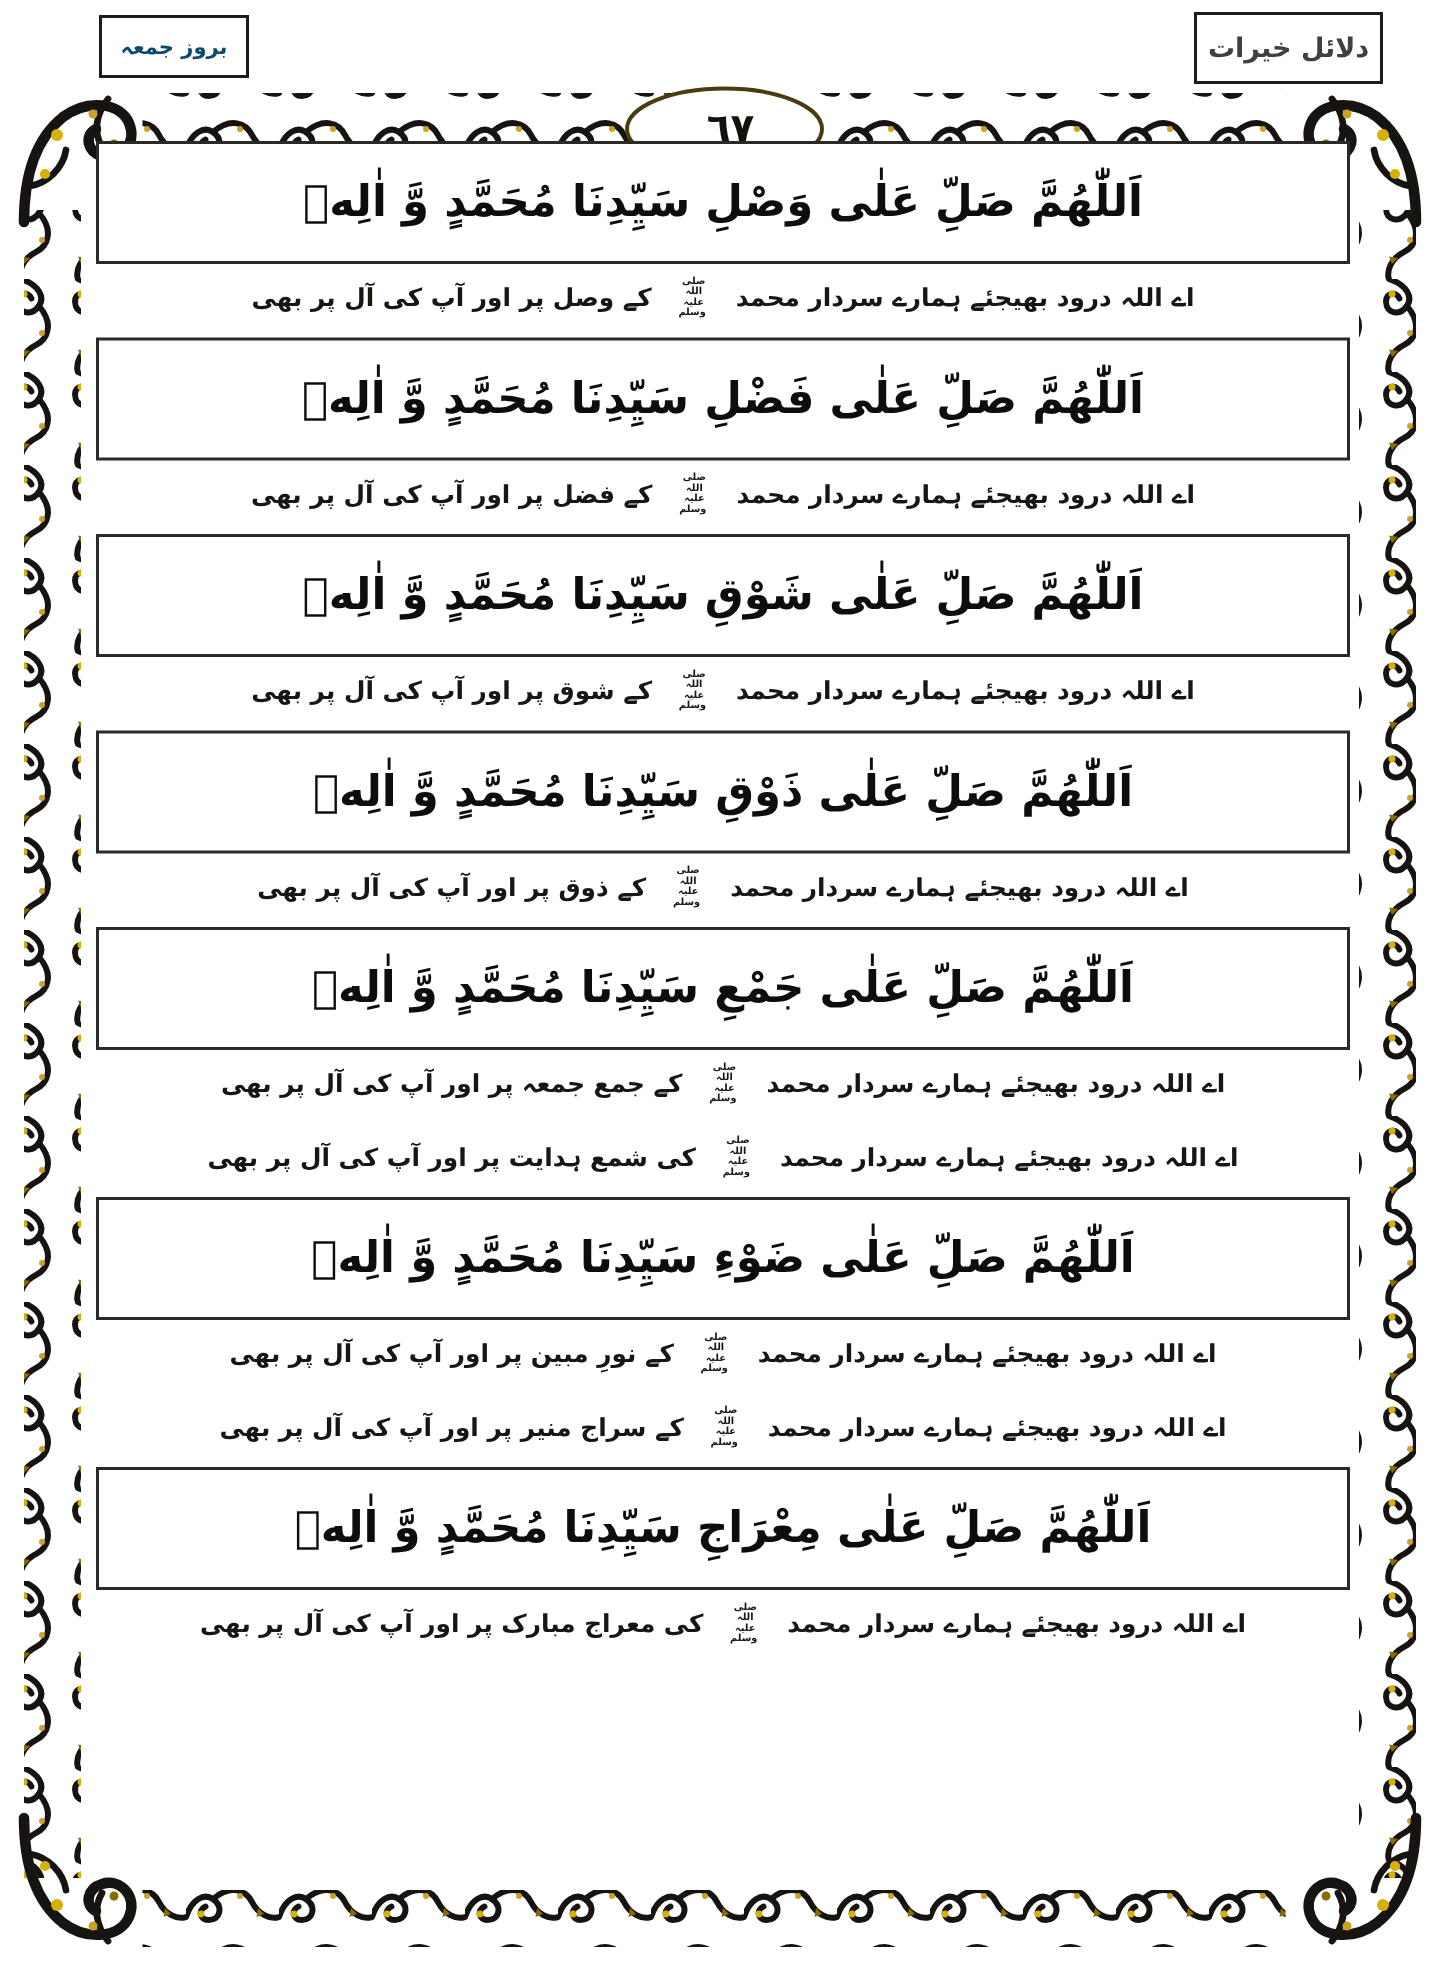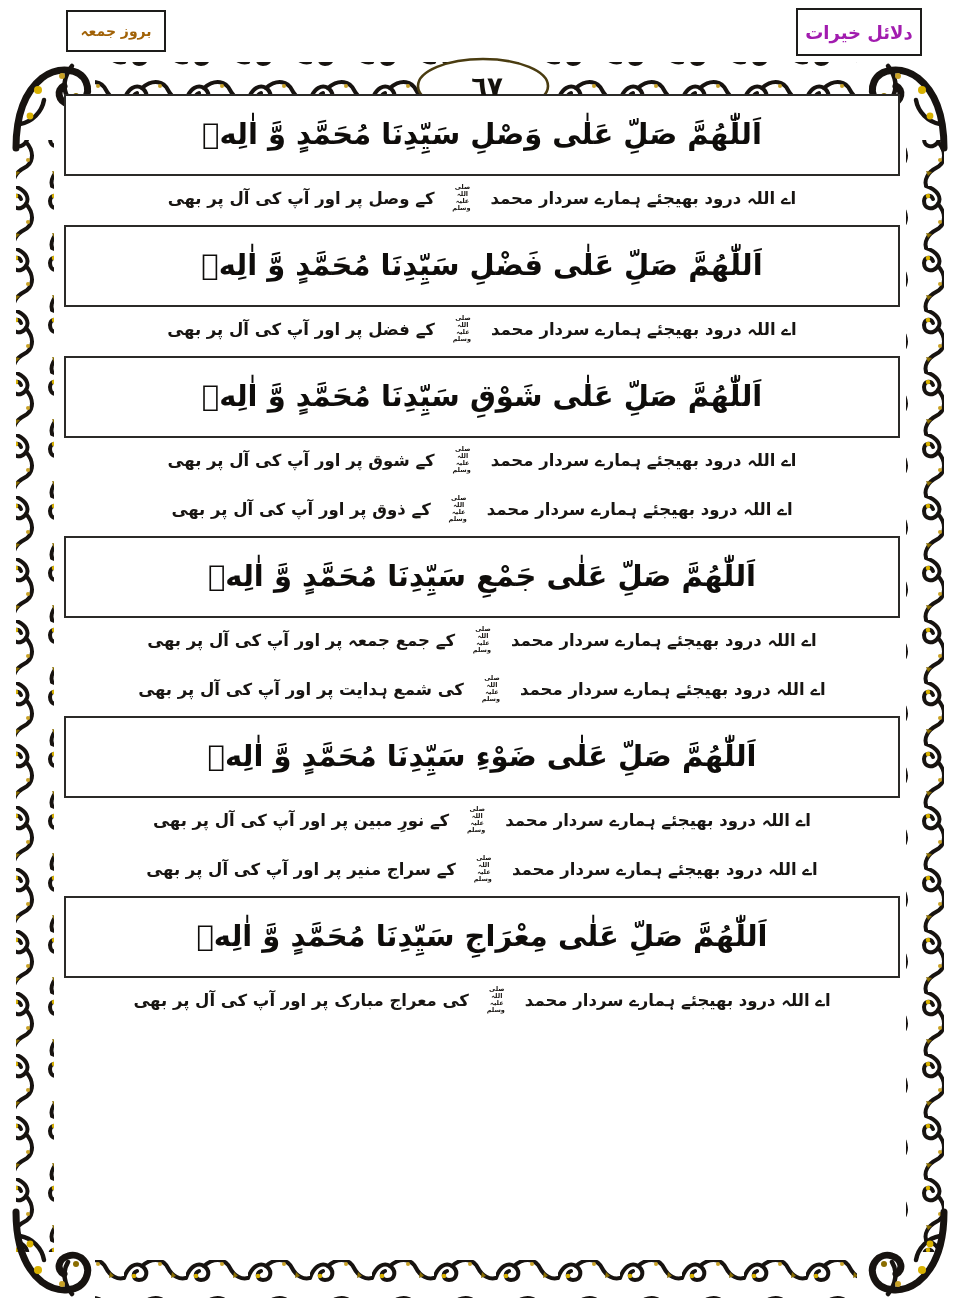--- a/index.html
+++ b/index.html
@@ -8,22 +8,22 @@
     font-family:"DejaVu Sans",sans-serif;color:#141210;
   }
   
   .border-svg{position:absolute;inset:0;width:960px;height:1310px;z-index:0;}
   
   .hdr-box{
     position:absolute;border:2.5px solid #1d1c1a;background:#fff;
     display:flex;align-items:center;justify-content:center;z-index:2;
     font-weight:bold;
   }
-  .hdr-left{left:66px;top:10px;width:96px;height:38px;font-size:14px;color:#a16207;}
-  .hdr-right{left:796px;top:8px;width:122px;height:44px;font-size:18px;color:#a21caf;}
+  .hdr-left{left:66px;top:10px;width:96px;height:38px;font-size:14px;color:#0c4a6e;}
+  .hdr-right{left:796px;top:8px;width:122px;height:44px;font-size:18px;color:#404040;}
   
   .page-number{
     position:absolute;left:419px;top:66px;width:136px;height:40px;z-index:3;
     display:flex;align-items:center;justify-content:center;
     font-size:26px;font-weight:bold;color:#14110c;letter-spacing:2px;
   }
   
   .content{
     position:absolute;left:64px;top:0;width:836px;z-index:2;
     padding-top:94px;box-sizing:border-box;
@@ -128,20 +128,23 @@
       <span class="arabic">اَللّٰهُمَّ صَلِّ عَلٰی شَوْقِ سَیِّدِنَا مُحَمَّدٍ وَّ اٰلِهٖ</span>
     </div>
     <div class="translation">
       <span>اے اللہ درود بھیجئے ہمارے سردار محمد</span>
       <span class="honorific">صلی اللہ علیہ وسلم</span>
       <span>کے شوق پر اور آپ کی آل پر بھی</span>
     </div>
   </section>
 
   <section class="block">
+    <div class="durood-box">
+      <span class="arabic">اَللّٰهُمَّ صَلِّ عَلٰی ذَوْقِ سَیِّدِنَا مُحَمَّدٍ وَّ اٰلِهٖ</span>
+    </div>
     <div class="translation">
       <span>اے اللہ درود بھیجئے ہمارے سردار محمد</span>
       <span class="honorific">صلی اللہ علیہ وسلم</span>
       <span>کے ذوق پر اور آپ کی آل پر بھی</span>
     </div>
   </section>
 
   <section class="block">
     <div class="durood-box">
       <span class="arabic">اَللّٰهُمَّ صَلِّ عَلٰی جَمْعِ سَیِّدِنَا مُحَمَّدٍ وَّ اٰلِهٖ</span>

